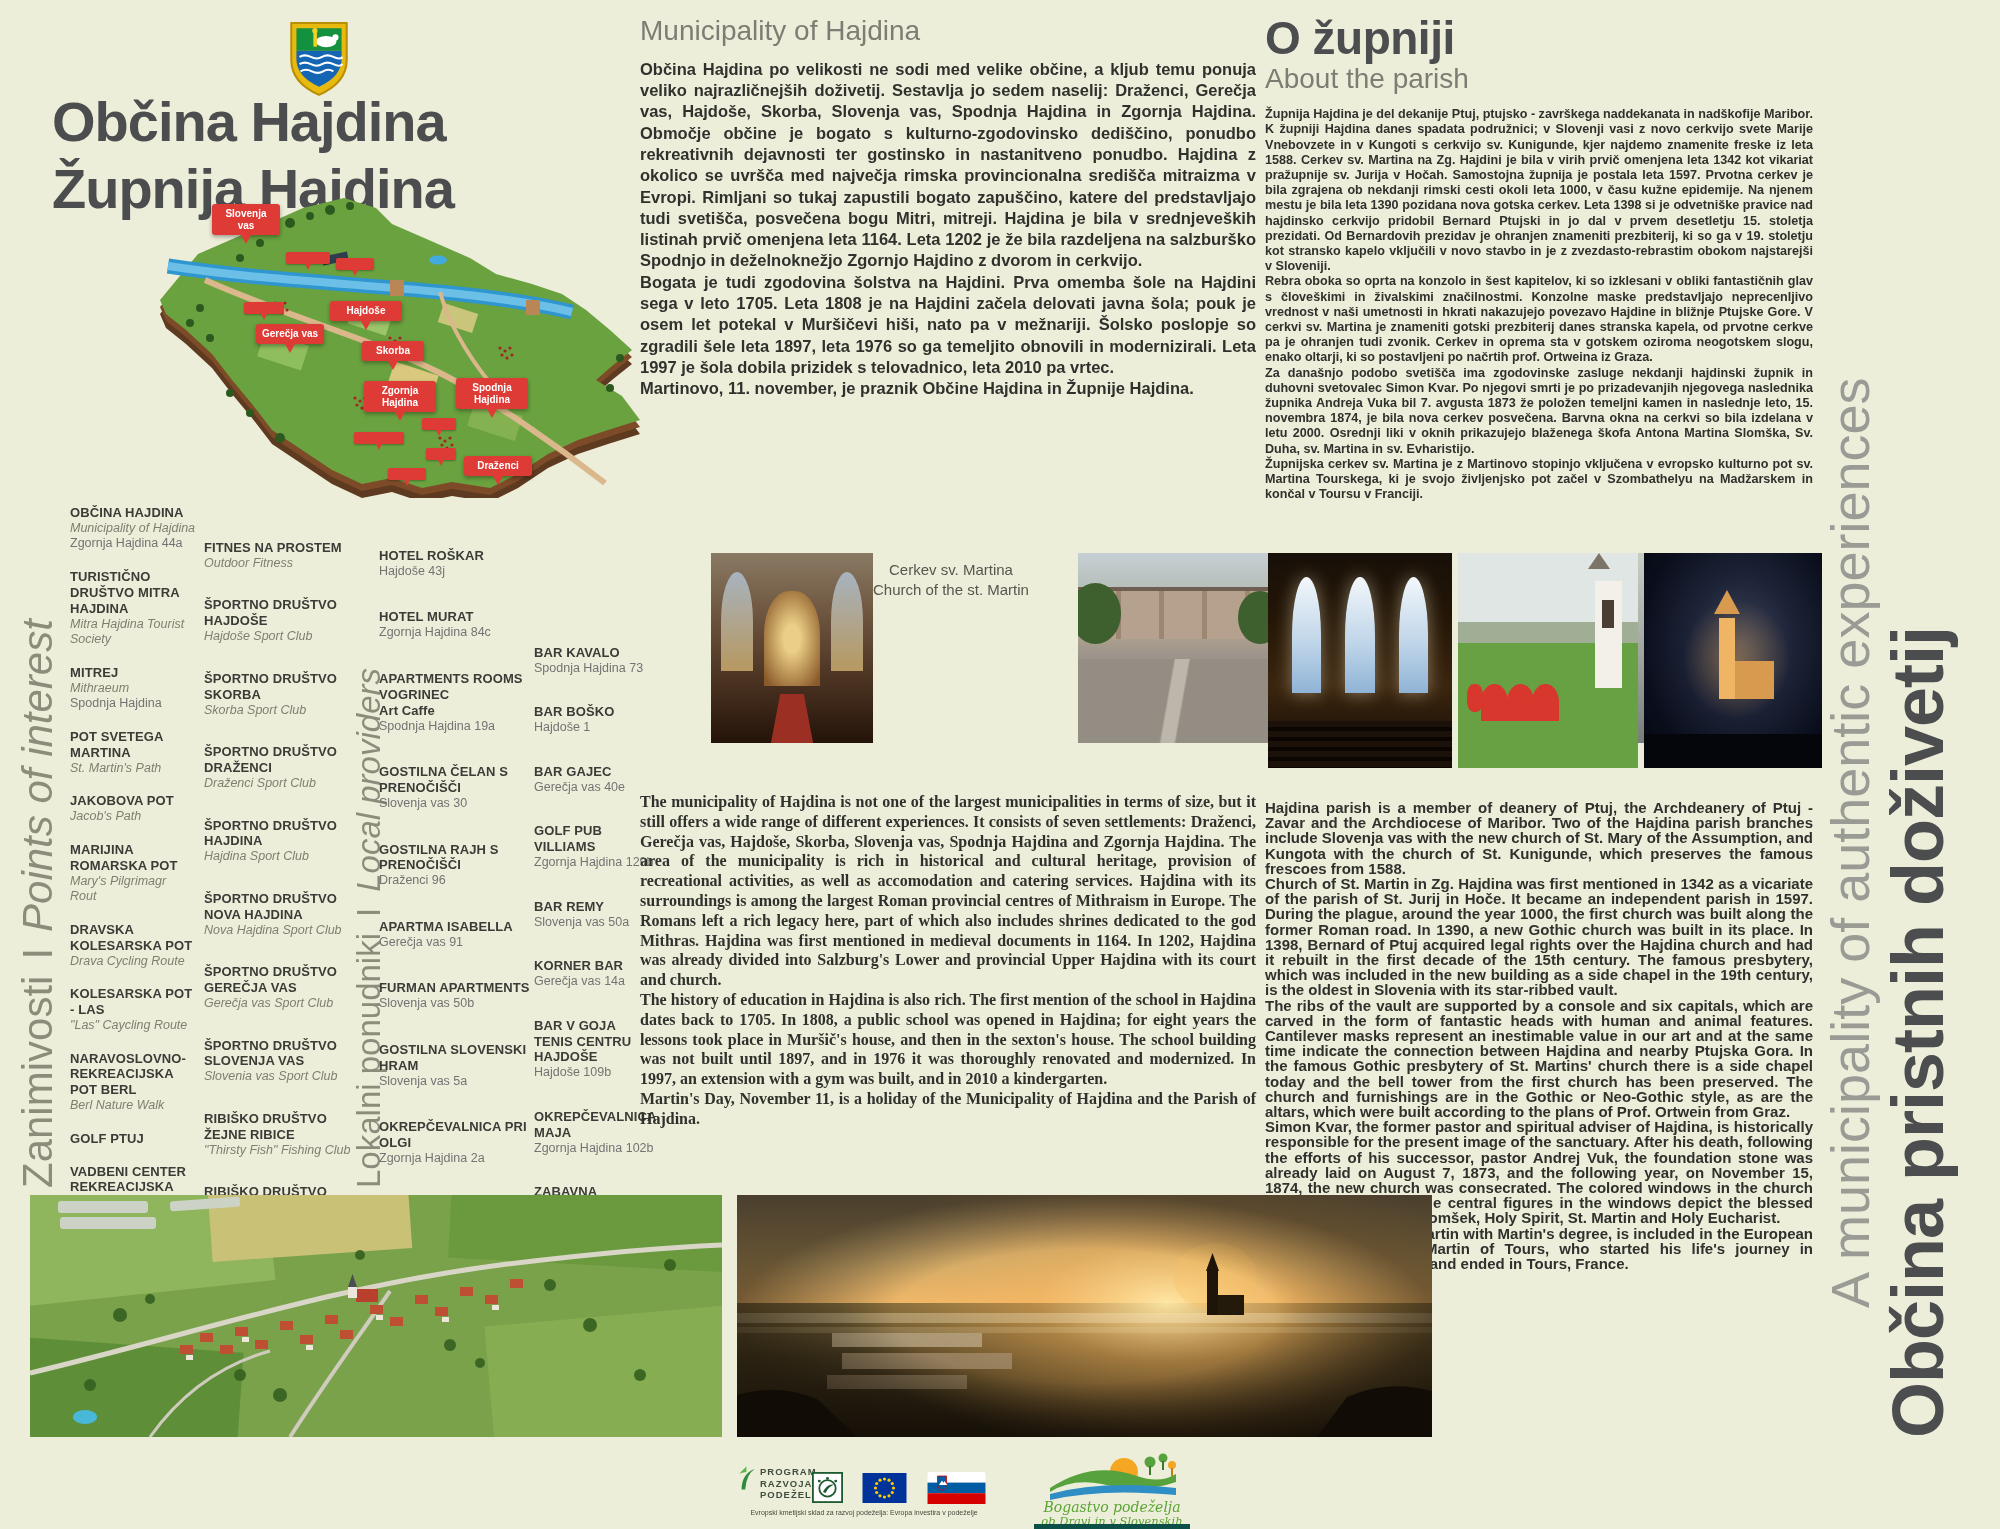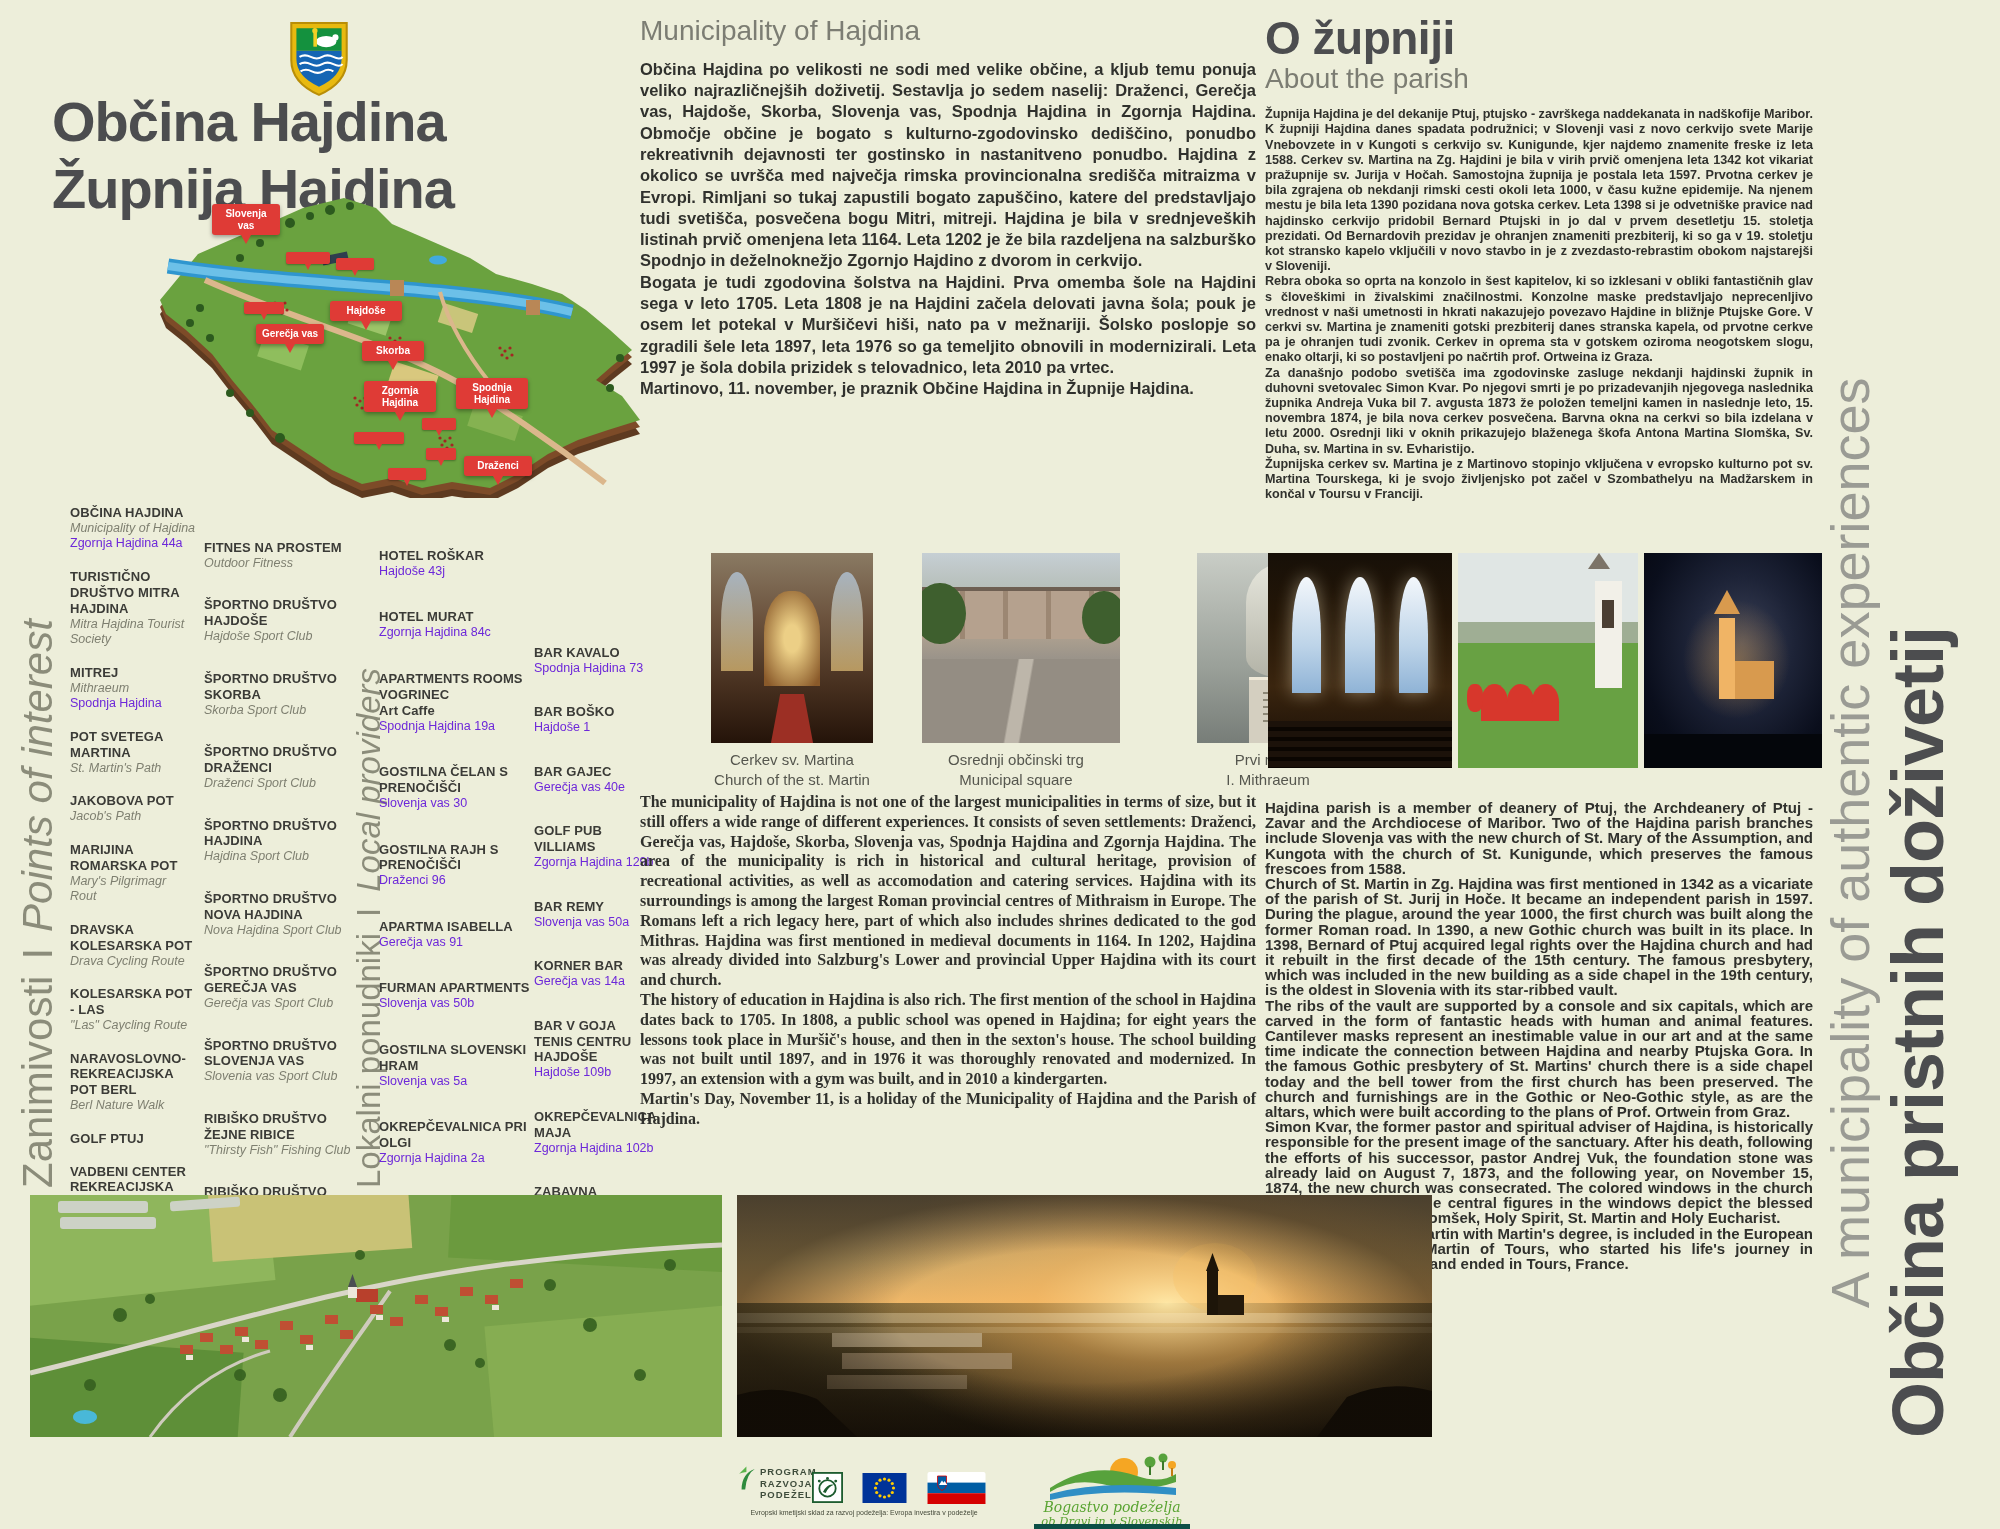--- a/index.html
+++ b/index.html
@@ -27,37 +27,37 @@
   .vh-prov{left:350px;top:1188px;font-size:33px;}
 
   
   .col{position:absolute;display:flex;flex-direction:column;}
   .col-a{left:70px;top:505px;width:126px;gap:17px;}
   .col-b{left:204px;top:540px;width:168px;gap:26px;justify-content:space-between;}
   .col-c{left:379px;top:548px;width:172px;gap:30px;}
   .col-d{left:534px;top:645px;width:120px;gap:28px;}
   .nm,.nm2{font-weight:700;color:#3b3b37;font-size:13px;line-height:1.22;letter-spacing:.1px;}
   .sb{font-style:italic;color:#7e7f70;font-size:12.5px;line-height:1.25;}
-  .ad{color:#6d28d9;font-size:12.5px;line-height:1.25;}
+  .ad{color:#737373;font-size:12.5px;line-height:1.25;}
 
   
   .sec{position:absolute;top:14px;}
   .sec-c{left:640px;width:616px;}
   .sec-r{left:1265px;width:548px;}
   .sec h1{margin:0;font-size:46px;line-height:1.05;font-weight:700;color:#4c4d4f;letter-spacing:-.5px;}
   .sec h2{margin:2px 0 12px 0;font-size:28px;line-height:1.1;font-weight:400;color:#7c7d73;}
   .para{margin:0;text-align:justify;font-weight:700;color:#30312d;}
   .sec-c .para{font-size:16.5px;line-height:21.3px;}
   .sec-r .para{font-size:12.6px;line-height:15.2px;}
 
   
   .photos{position:absolute;display:flex;}
   .c-photos{left:672px;top:553px;}
   .r-photos{left:1268px;top:553px;}
-  .fig{display:flex;flex-direction:column;padding-left:39px;}
+  .fig{display:flex;flex-direction:row;padding-left:39px;}
   .ph{position:relative;overflow:hidden;background:#999;}
   .cap{text-align:center;font-size:15px;line-height:1.3;color:#55564e;margin-top:7px;}
 
   .ph-church{width:162px;height:190px;background:linear-gradient(180deg,#8a7a63 0%,#6b523d 35%,#47301f 70%,#241309 100%);}
   .ph-church .arch{position:absolute;top:10%;width:20%;height:52%;border-radius:50% 50% 0 0;background:linear-gradient(#aebfd0,#c9a96a);opacity:.85;}
   .ph-church .arch.l{left:6%;} .ph-church .arch.r{right:6%;}
   .ph-church .altar{position:absolute;left:33%;top:20%;width:34%;height:50%;border-radius:45% 45% 0 0;background:radial-gradient(#eccf86 20%,#8a5a2a 90%);}
   .ph-church .carpet{position:absolute;bottom:0;left:37%;width:26%;height:26%;background:#9c2f24;clip-path:polygon(22% 0,78% 0,100% 100%,0 100%);}
 
   .ph-square{width:198px;height:190px;margin-left:10px;background:linear-gradient(180deg,#c6cfd4 0%,#b7bfba 18%,#a79a8c 30%,#b0a290 42%,#9b948a 55%,#8f8a80 100%);}

